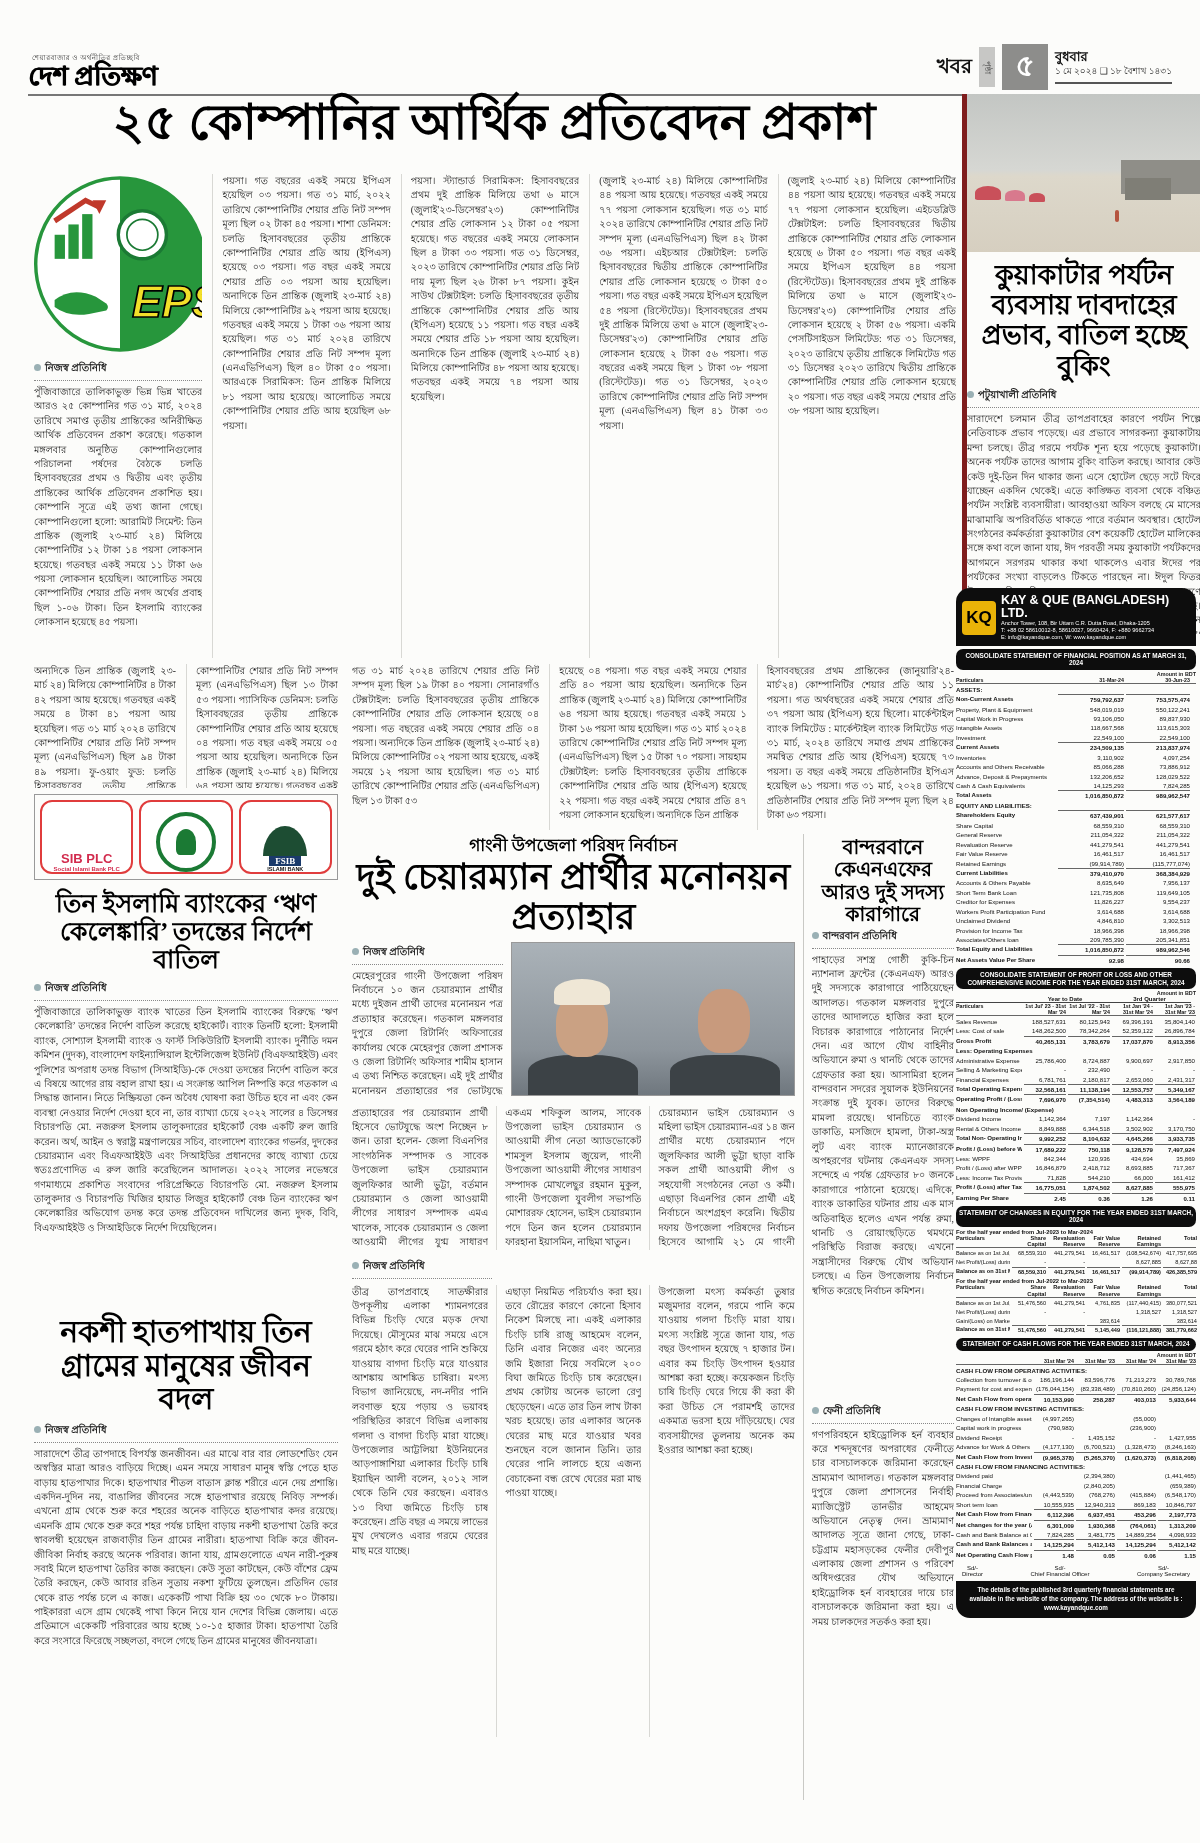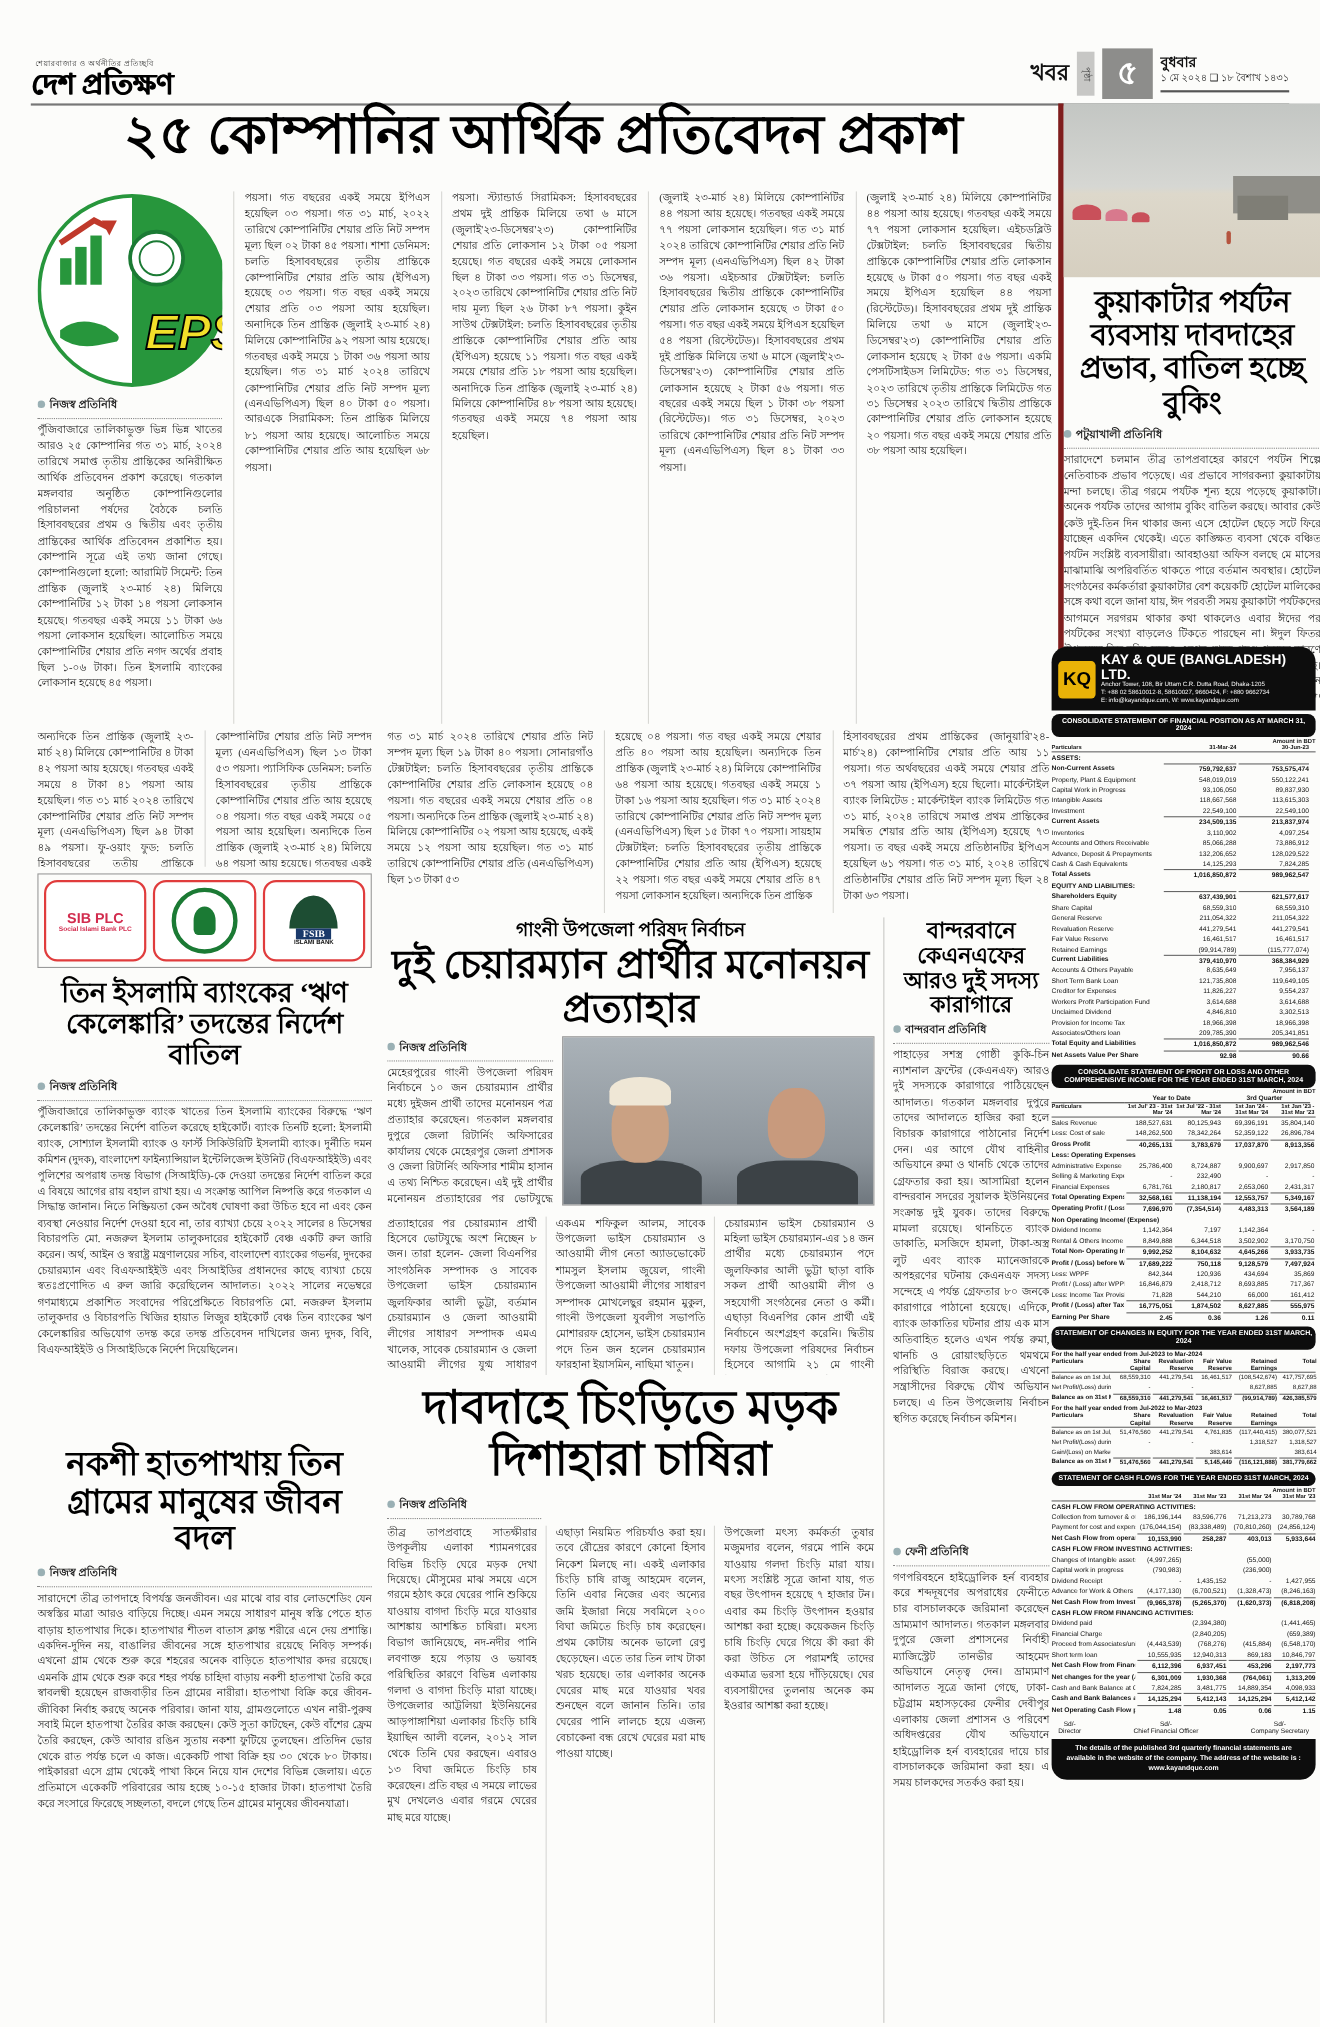--- a/index.html
+++ b/index.html
@@ -69,21 +69,21 @@
   .eq-cap{font-size:5.8px;font-weight:bold;margin-top:2px;}
   .sigs{display:flex;justify-content:space-between;font-size:6px;text-align:center;margin-top:5px;padding:0 6px;}
   .ad-footer{background:#0d0d0d;border-radius:0 0 14px 14px;color:#fff;font-size:6.3px;font-weight:bold;
              text-align:center;padding:5px 8px;margin-top:4px;line-height:1.4;}
   
   #left-rail{position:absolute;left:34px;top:664px;width:304px;height:1176px;}
   .cont2{display:flex;gap:10px;height:124px;}
   .cont2 .tcol{flex:1;overflow:hidden;}
   #bank-logos{margin-top:6px;height:86px;border:1px solid #999;display:flex;gap:6px;padding:5px;box-sizing:border-box;}
   .blogo{flex:1;border:2px solid #e03c3c;border-radius:12px;display:flex;flex-direction:column;
-         align-items:center;justify-content:center;overflow:hidden;background:#fff;}
+         align-items:center;justify-content:flex-end;overflow:hidden;background:#fff;}
   .sib-mark{color:#d22c4e;font-weight:900;font-size:13px;font-family:"Liberation Sans",sans-serif;}
   .sib-sub{color:#d22c4e;font-size:6px;font-weight:bold;font-family:"Liberation Sans",sans-serif;}
   .ib-seal{width:52px;height:52px;border-radius:50%;border:4px solid #1b7a34;display:flex;align-items:center;justify-content:center;}
   .ib-dome{width:20px;height:26px;background:#1b7a34;border-radius:50% 50% 20% 20%;}
   .fsib-dome{width:44px;height:30px;background:#1d4d33;border-radius:100% 100% 0 0/200% 200% 0 0;}
   .fsib-tag{background:#1a3a6b;color:#fff;font-size:9px;font-weight:900;padding:0 6px;font-family:Liberation Serif, serif;}
   .fsib-sub{font-size:5.5px;font-weight:bold;color:#111;font-family:"Liberation Sans",sans-serif;}
   #islami-head{font-size:25px;margin-top:10px;}
   #nakshi-head{font-size:30px;margin-top:12px;}
   
@@ -761,21 +761,20 @@
           <span class="cap" style="left:42px;top:36px;"></span>
           <span class="shoulder" style="left:158px;top:112px;"></span>
           <span class="head1" style="left:186px;top:46px;background:#c89a7d;"></span>
         </div>
       </div>
       <div class="band3">
         <div class="tcol bodytext">প্রত্যাহারের পর চেয়ারম্যান প্রার্থী হিসেবে ভোটযুদ্ধে অংশ নিচ্ছেন ৮ জন। তারা হলেন- জেলা বিএনপির সাংগঠনিক সম্পাদক ও সাবেক উপজেলা ভাইস চেয়ারম্যান জুলফিকার আলী ভুট্টা, বর্তমান চেয়ারম্যান ও জেলা আওয়ামী লীগের সাধারণ সম্পাদক এমএ খালেক, সাবেক চেয়ারম্যান ও জেলা আওয়ামী লীগের যুগ্ম সাধারণ সম্পাদক অ্যাড.</div>
         <div class="tcol bodytext col-rule" style="padding-left:8px;">একএম শফিকুল আলম, সাবেক উপজেলা ভাইস চেয়ারম্যান ও আওয়ামী লীগ নেতা অ্যাডভোকেট শামসুল ইসলাম জুয়েল, গাংনী উপজেলা আওয়ামী লীগের সাধারণ সম্পাদক মোখলেছুর রহমান মুকুল, গাংনী উপজেলা যুবলীগ সভাপতি মোশাররফ হোসেন, ভাইস চেয়ারম্যান পদে তিন জন হলেন চেয়ারম্যান ফারহানা ইয়াসমিন, নাছিমা খাতুন।</div>
         <div class="tcol bodytext col-rule" style="padding-left:8px;">চেয়ারম্যান ভাইস চেয়ারম্যান ও মহিলা ভাইস চেয়ারম্যান-এর ১৪ জন প্রার্থীর মধ্যে চেয়ারম্যান পদে জুলফিকার আলী ভুট্টা ছাড়া বাকি সকল প্রার্থী আওয়ামী লীগ ও সহযোগী সংগঠনের নেতা ও কর্মী। এছাড়া বিএনপির কোন প্রার্থী এই নির্বাচনে অংশগ্রহণ করেনি। দ্বিতীয় দফায় উপজেলা পরিষদের নির্বাচন হিসেবে আগামি ২১ মে গাংনী উপজেলার নির্বাচন অনুষ্ঠিত হবে।</div>
       </div>
-      <div id="chingri-head" class="bn-head">দাবদাহে চিংড়িতে মড়ক দিশাহারা চাষিরা</div>
       <div class="byline" style="margin-top:6px;width:140px;"><span class="dot"></span><span>নিজস্ব প্রতিনিধি</span></div>
       <div class="band3" style="height:452px;">
         <div class="tcol bodytext">তীব্র তাপপ্রবাহে সাতক্ষীরার উপকূলীয় এলাকা শ্যামনগরের বিভিন্ন চিংড়ি ঘেরে মড়ক দেখা দিয়েছে। মৌসুমের মাঝ সময়ে এসে গরমে হঠাৎ করে ঘেরের পানি শুকিয়ে যাওয়ায় বাগদা চিংড়ি মরে যাওয়ার আশঙ্কায় আশঙ্কিত চাষিরা। মৎস্য বিভাগ জানিয়েছে, নদ-নদীর পানি লবণাক্ত হয়ে পড়ায় ও ভয়াবহ পরিস্থিতির কারণে বিভিন্ন এলাকায় গলদা ও বাগদা চিংড়ি মারা যাচ্ছে। উপজেলার আট্টলিয়া ইউনিয়নের আড়পাঙ্গাশিয়া এলাকার চিংড়ি চাষি ইয়াছিন আলী বলেন, ২০১২ সাল থেকে তিনি ঘের করছেন। এবারও ১৩ বিঘা জমিতে চিংড়ি চাষ করেছেন। প্রতি বছর এ সময়ে লাভের মুখ দেখলেও এবার গরমে ঘেরের মাছ মরে যাচ্ছে।</div>
         <div class="tcol bodytext col-rule" style="padding-left:8px;">এছাড়া নিয়মিত পরিচর্যাও করা হয়। তবে রৌদ্রের কারণে কোনো হিসাব নিকেশ মিলছে না। একই এলাকার চিংড়ি চাষি রাজু আহমেদ বলেন, তিনি এবার নিজের এবং অন্যের জমি ইজারা নিয়ে সবমিলে ২০০ বিঘা জমিতে চিংড়ি চাষ করেছেন। প্রথম কোটায় অনেক ভালো রেণু ছেড়েছেন। এতে তার তিন লাখ টাকা খরচ হয়েছে। তার এলাকার অনেক ঘেরের মাছ মরে যাওয়ার খবর শুনছেন বলে জানান তিনি। তার ঘেরের পানি লালচে হয়ে এজন্য বেচাকেনা বন্ধ রেখে ঘেরের মরা মাছ পাওয়া যাচ্ছে।</div>
         <div class="tcol bodytext col-rule" style="padding-left:8px;">উপজেলা মৎস্য কর্মকর্তা তুষার মজুমদার বলেন, গরমে পানি কমে যাওয়ায় গলদা চিংড়ি মারা যায়। মৎস্য সংশ্লিষ্ট সূত্রে জানা যায়, গত বছর উৎপাদন হয়েছে ৭ হাজার টন। এবার কম চিংড়ি উৎপাদন হওয়ার আশঙ্কা করা হচ্ছে। কয়েকজন চিংড়ি চাষি চিংড়ি ঘেরে গিয়ে কী করা কী করা উচিত সে পরামর্শই তাদের একমাত্র ভরসা হয়ে দাঁড়িয়েছে। ঘের ব্যবসায়ীদের তুলনায় অনেক কম ইওরার আশঙ্কা করা হচ্ছে।</div>
       </div>
     </div>
 
     <div id="center-side">
       <div id="bandarban-head" class="bn-head">বান্দরবানে কেএনএফের আরও দুই সদস্য কারাগারে</div>

